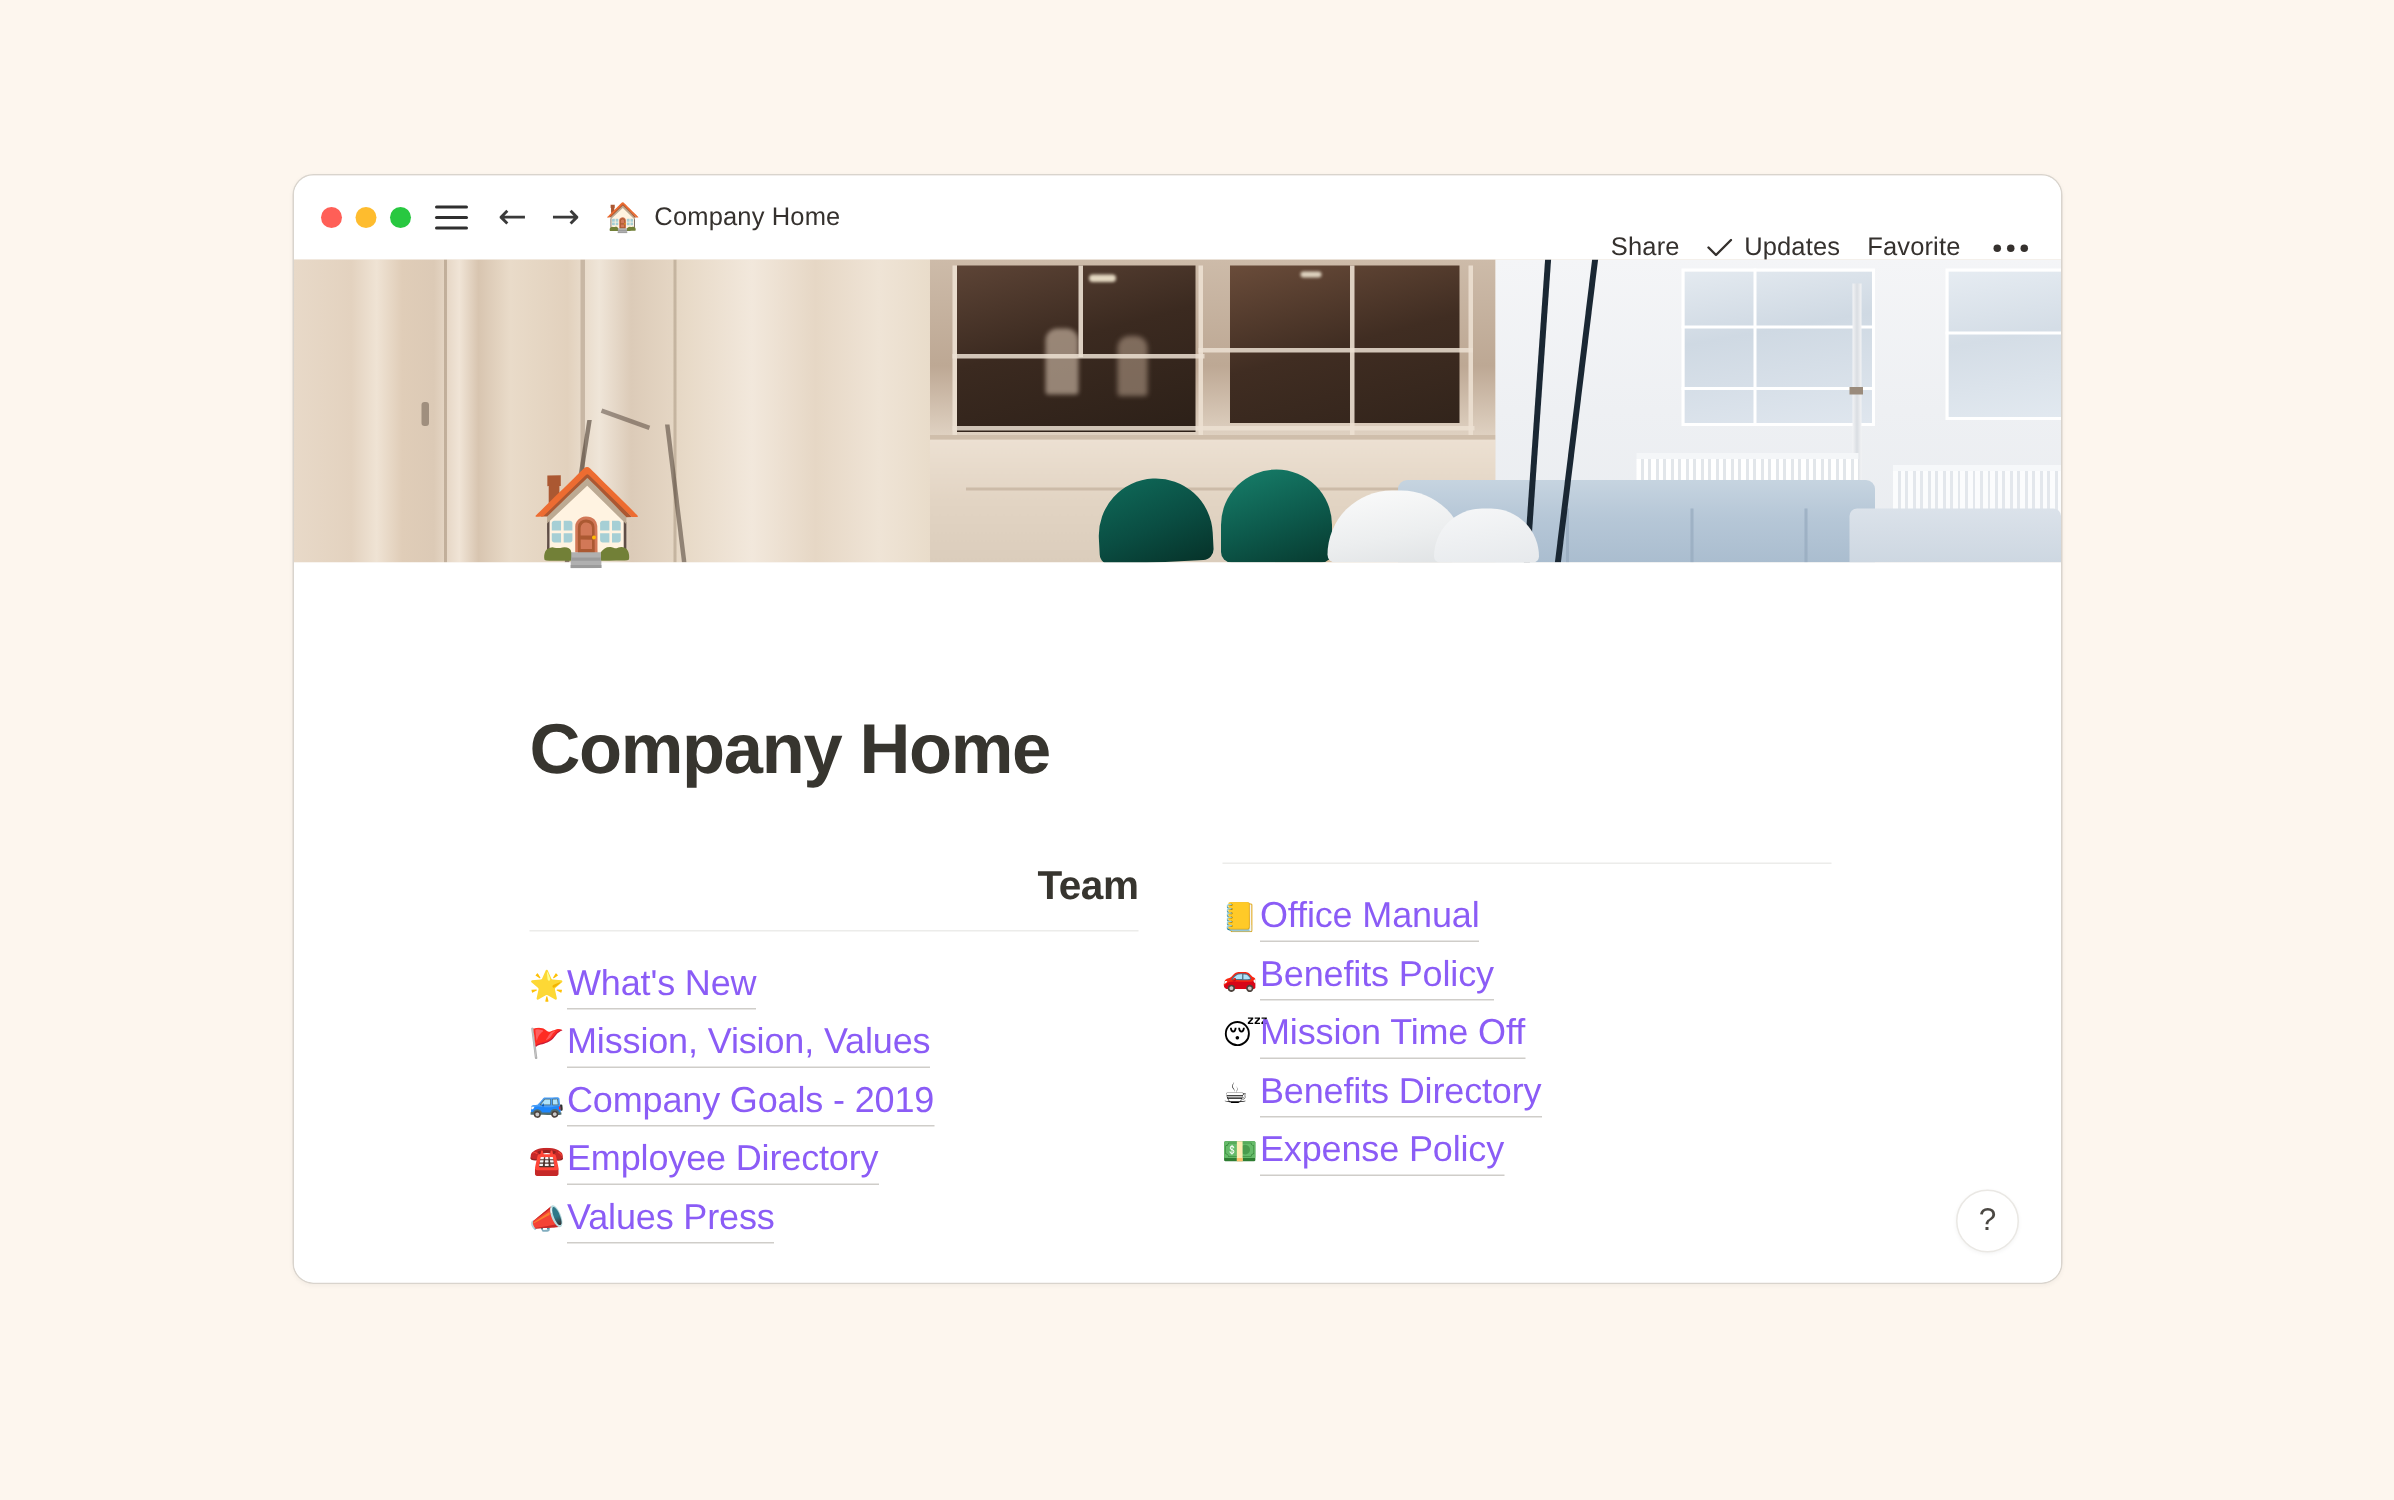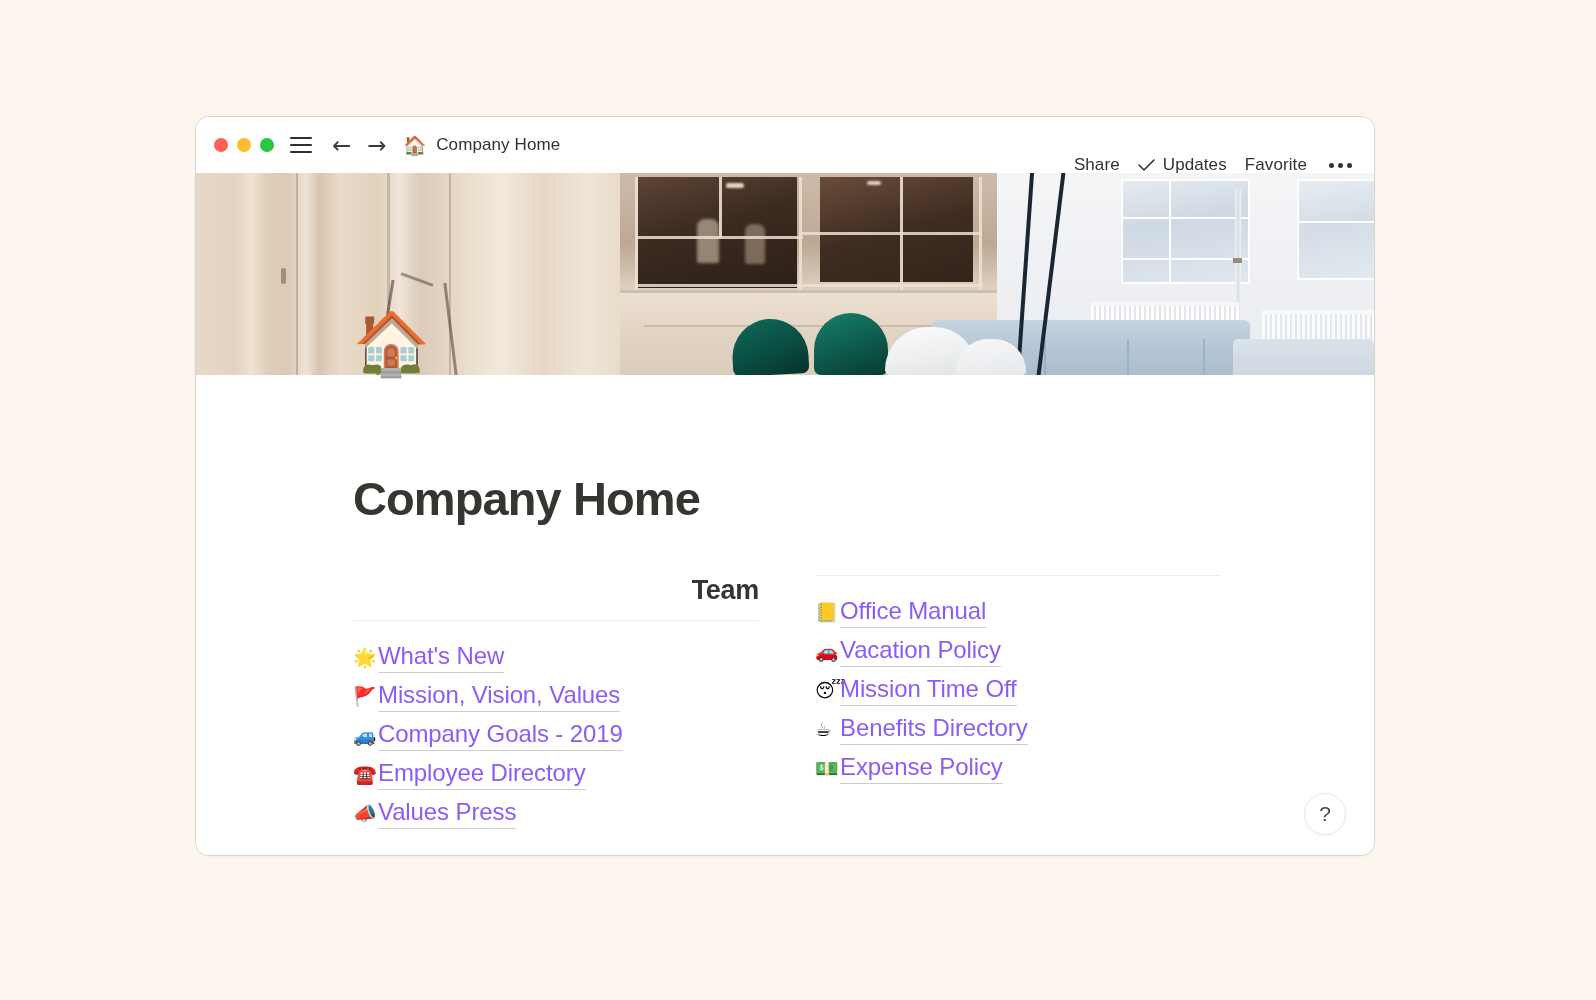--- a/index.html
+++ b/index.html
@@ -517,21 +517,21 @@
 
       <div class="col">
         <div class="col-divider"></div>
 
         <div class="link-row">
           <span class="link-emoji">📒</span>
           <span class="link-text">Office Manual</span>
         </div>
         <div class="link-row">
           <span class="link-emoji">🚗</span>
-          <span class="link-text">Vacation Policy</span>
+          <span class="link-text">Benefits Policy</span>
         </div>
         <div class="link-row">
           <span class="link-emoji">😴</span>
           <span class="link-text">Mission Time Off</span>
         </div>
         <div class="link-row">
           <span class="link-emoji">☕</span>
           <span class="link-text">Benefits Directory</span>
         </div>
         <div class="link-row">

